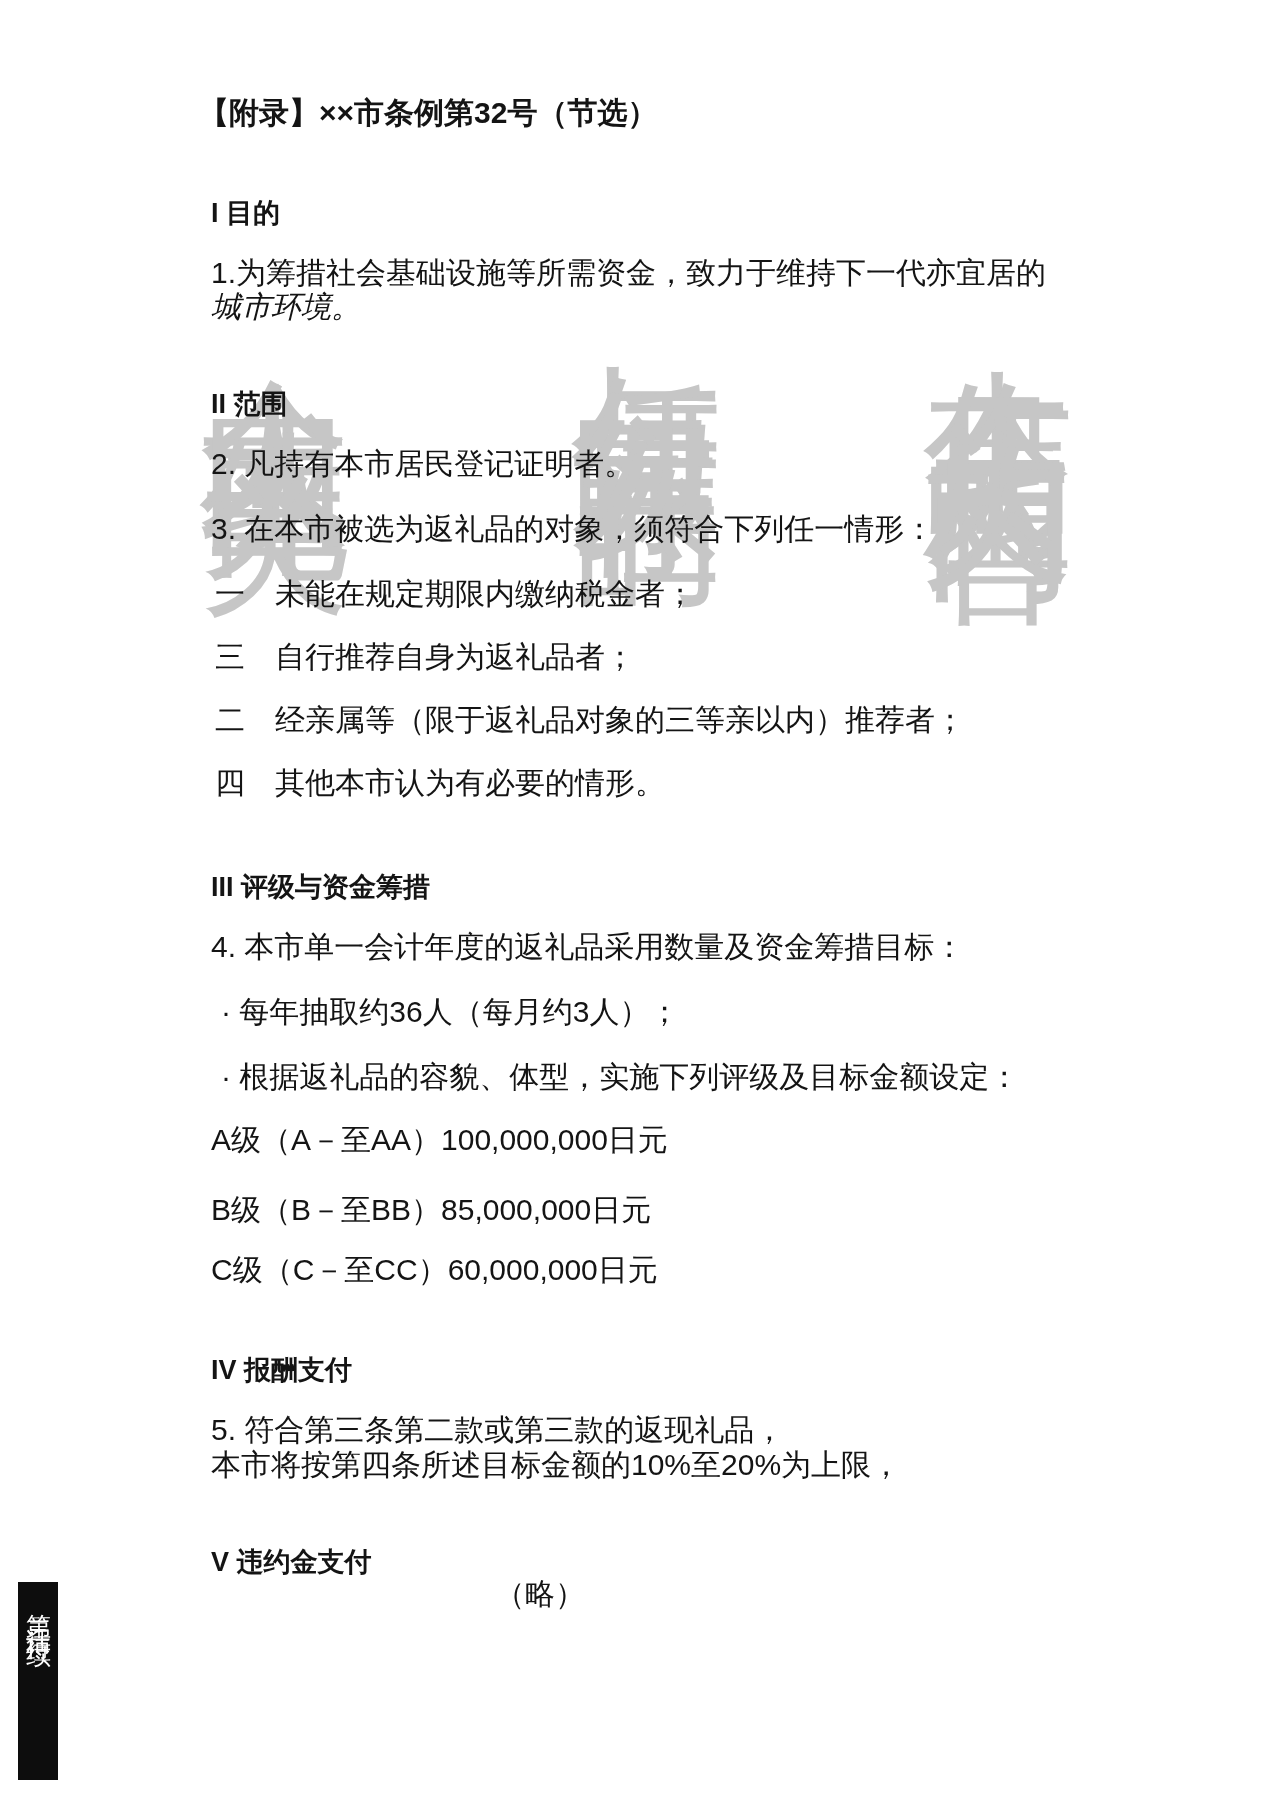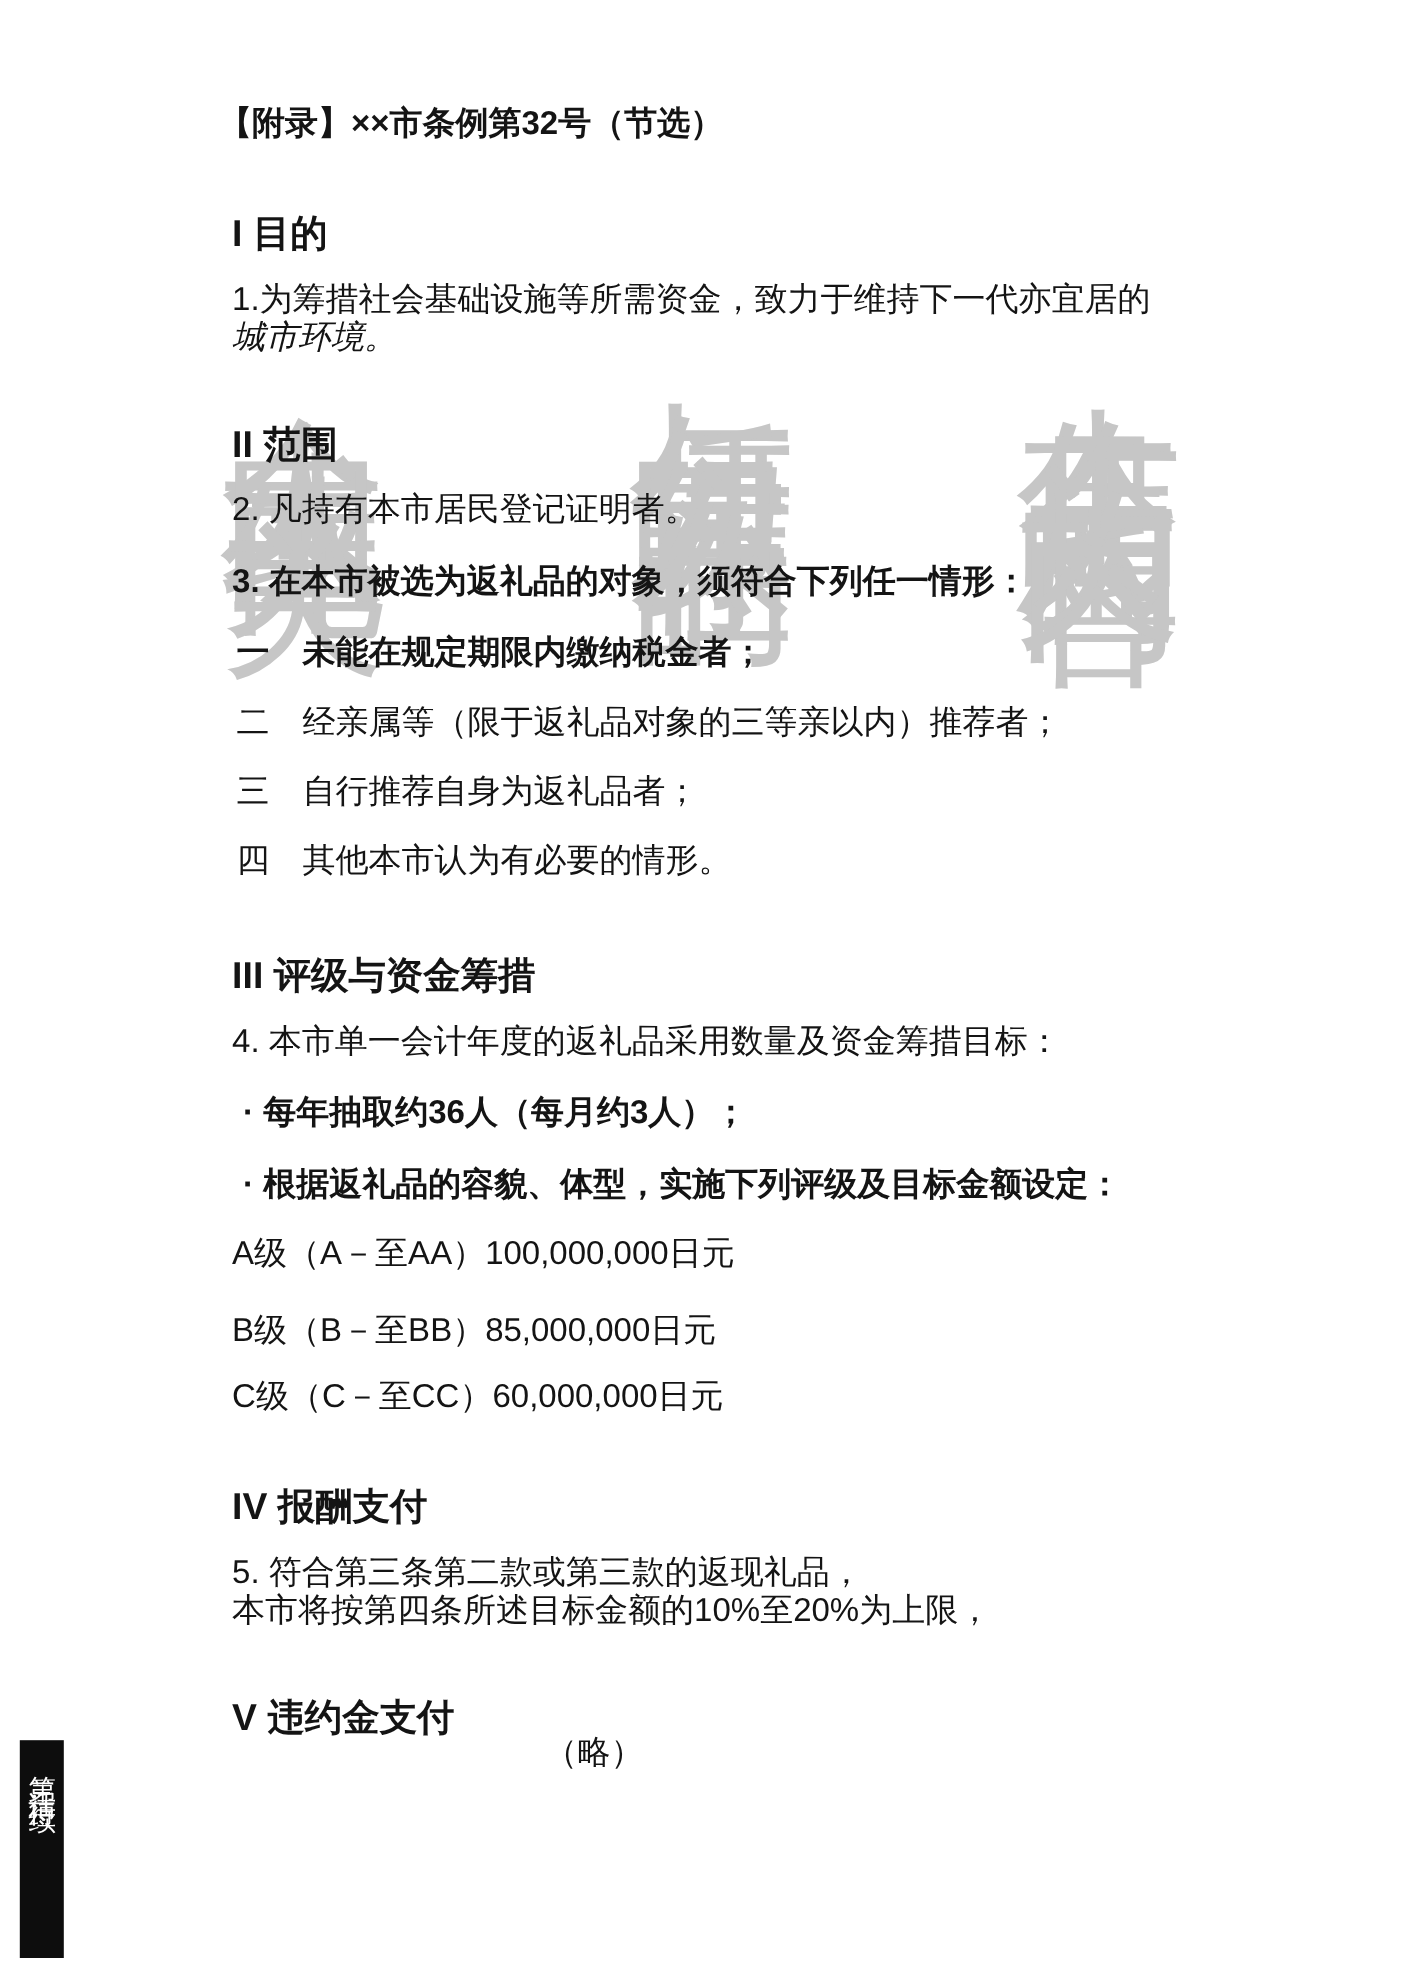--- a/index.html
+++ b/index.html
@@ -30,27 +30,27 @@
   
   .content{
     position:relative;
     z-index:1;
     padding:96px 60px 0 199px;
     font-size:30px;
     line-height:34px;
   }
   .doc-title{font-size:30px;font-weight:bold;margin:0;}
   .doc-subtitle{margin:33px 0 0 10px;}
-  .sec-heading{font-size:34px;font-weight:bold;margin:63px 0 0 12px;}
+  .sec-heading{font-size:27px;font-weight:bold;margin:63px 0 0 12px;}
   .line{margin:29px 0 0 12px;}
   .mt-66{margin-top:66px;}
   .mt-70{margin-top:70px;}
   .mt-63{margin-top:63px;}
   .mt-36{margin-top:36px;}
-  .mt-31{margin-top:31px;font-weight:bold;}
+  .mt-31{margin-top:31px;}
   .mt-26{margin-top:26px;}
   .mt-1{margin-top:1px;}
   .mt-0{margin-top:0;font-style:italic;}
   .mt-n2{margin-top:-2px;}
   .ind-list{margin-left:16px;}
   .ind-bullet{margin-left:22px;}
   .omitted{margin-left:296px;}
   
   .footer-banner{
     position:absolute;
@@ -86,22 +86,22 @@
     <h1 class="doc-title">【附录】××市条例第32号（节选）</h1>
 
     <h2 class="sec-heading mt-66">I 目的</h2>
     <p class="line mt-26">1.为筹措社会基础设施等所需资金，致力于维持下一代亦宜居的</p>
     <p class="line mt-0">城市环境。</p>
 
     <h2 class="sec-heading mt-63">II 范围</h2>
     <p class="line mt-26">2. 凡持有本市居民登记证明者。</p>
     <p class="line mt-31">3. 在本市被选为返礼品的对象，须符合下列任一情形：</p>
     <p class="line mt-31 ind-list">一　未能在规定期限内缴纳税金者；</p>
+    <p class="line ind-list">三　自行推荐自身为返礼品者；</p>
     <p class="line ind-list">二　经亲属等（限于返礼品对象的三等亲以内）推荐者；</p>
-    <p class="line ind-list">三　自行推荐自身为返礼品者；</p>
     <p class="line ind-list">四　其他本市认为有必要的情形。</p>
 
     <h2 class="sec-heading mt-70">III 评级与资金筹措</h2>
     <p class="line mt-26">4. 本市单一会计年度的返礼品采用数量及资金筹措目标：</p>
     <p class="line mt-31 ind-bullet">· 每年抽取约36人（每月约3人）；</p>
     <p class="line mt-31 ind-bullet">· 根据返礼品的容貌、体型，实施下列评级及目标金额设定：</p>
     <p class="line">A级（A－至AA）100,000,000日元</p>
     <p class="line mt-36">B级（B－至BB）85,000,000日元</p>
     <p class="line mt-26">C级（C－至CC）60,000,000日元</p>
 

